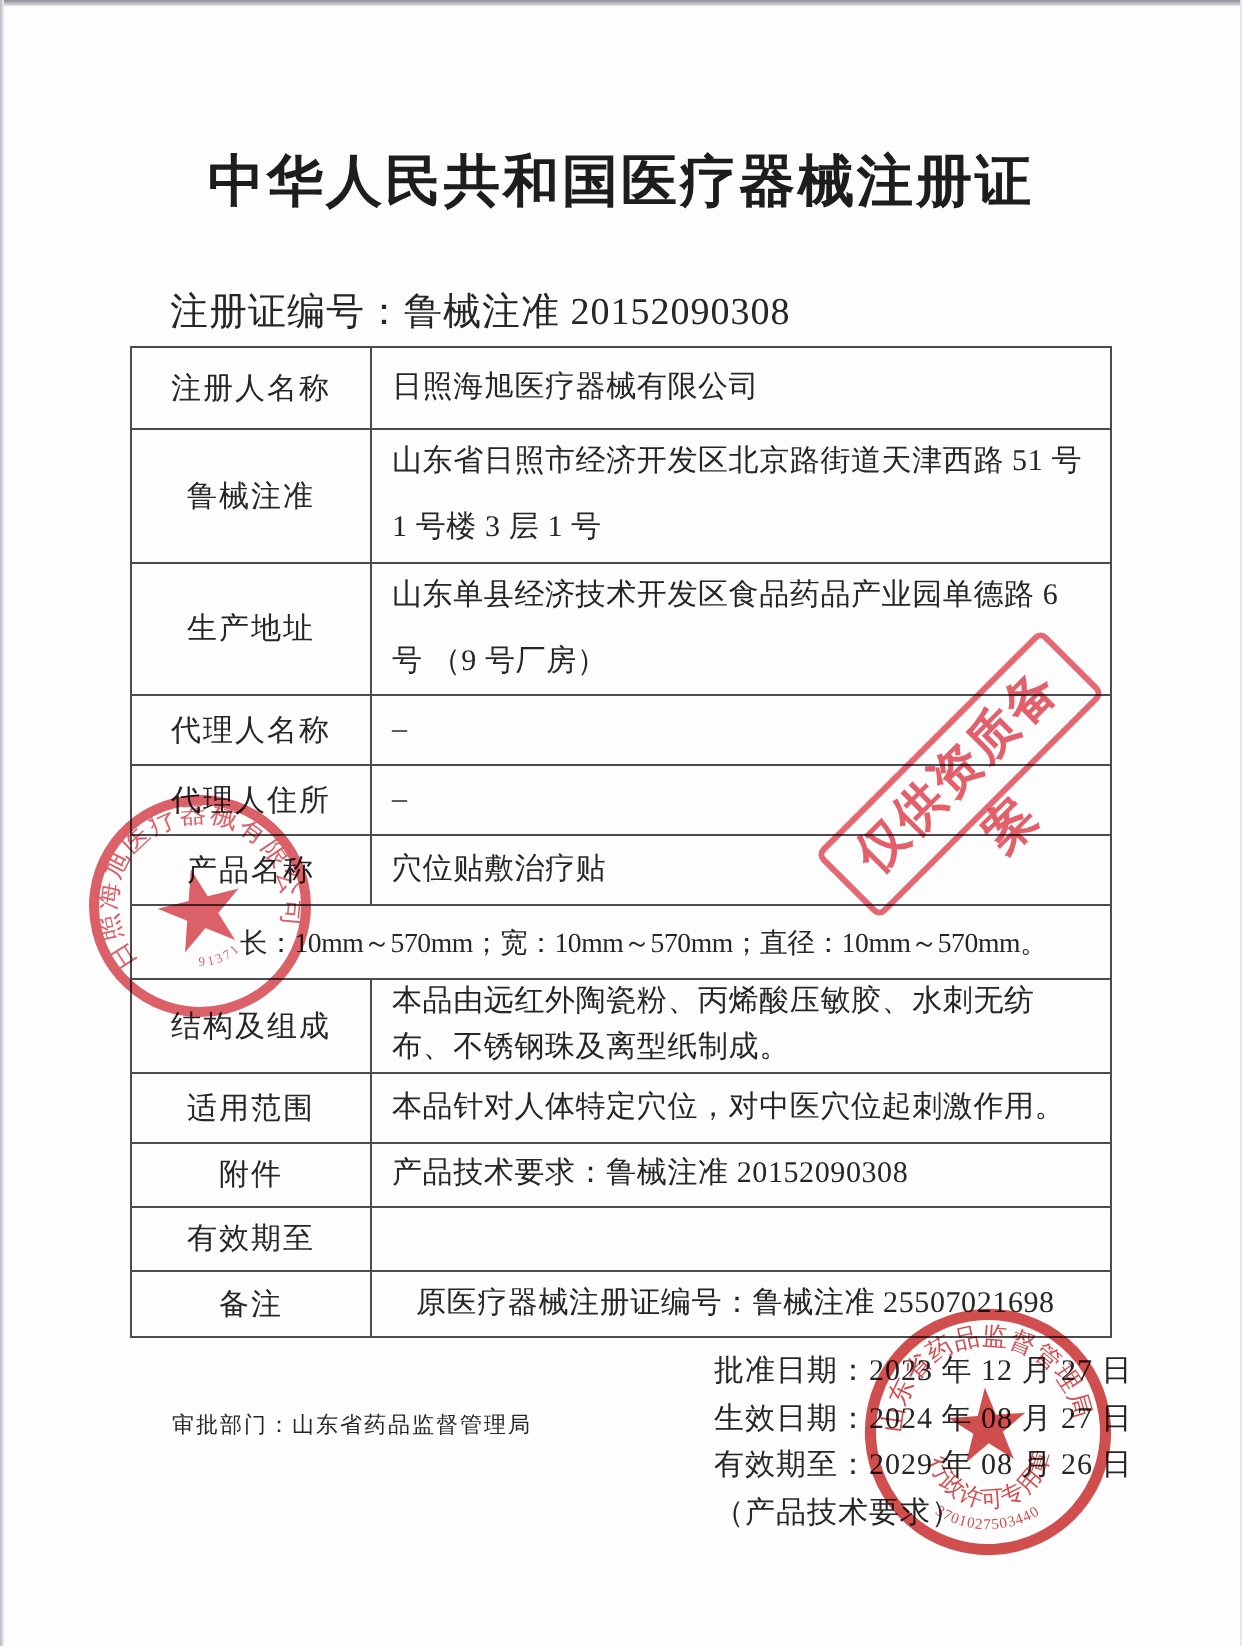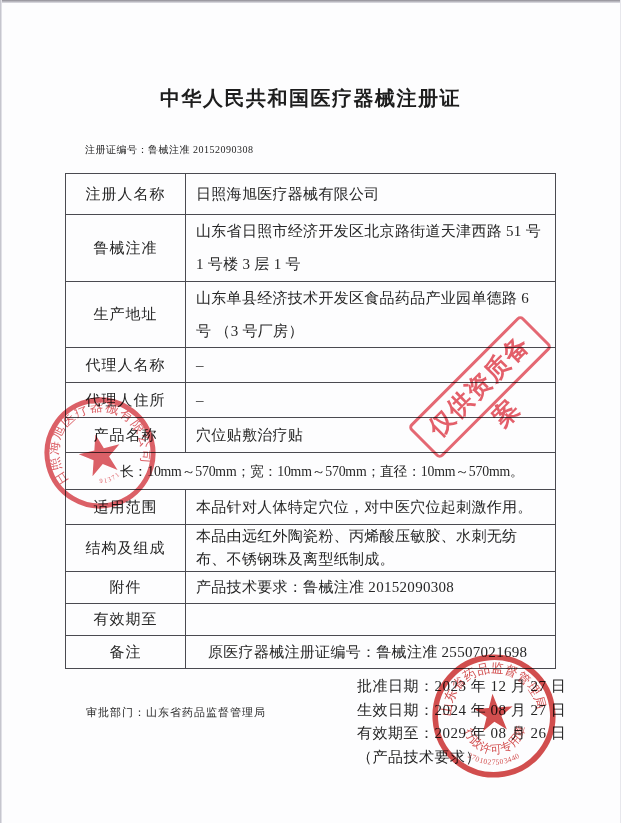--- a/index.html
+++ b/index.html
@@ -10,27 +10,27 @@
     color:#262626;
   }
   
   .edge-top { position:absolute; top:0; left:0; right:0; height:3px;
     background:linear-gradient(#8e8c94,#e2e2e8); }
   .edge-left { position:absolute; top:0; left:0; bottom:0; width:2px;
     background:linear-gradient(90deg,#b9b9c2,#ededf2); }
   .edge-right { position:absolute; top:0; right:0; bottom:0; width:1px; background:#e7e7ec; }
 
   .title {
-    position:absolute; top:85px; left:0; width:621px;
-    text-align:center; font-size:20px; font-weight:bold; letter-spacing:1.5px;
+    position:absolute; top:72px; left:0; width:621px;
+    text-align:center; font-size:28px; font-weight:bold; letter-spacing:1.5px;
     color:#1d1d1d;
   }
   .regno {
     position:absolute; top:143px; left:85px;
-    font-size:10px; letter-spacing:0.5px;
+    font-size:19px; letter-spacing:0.5px;
   }
 
   .cert-table {
     position:absolute; top:173px; left:65px; width:491px;
     border:1px solid #4a4a50; box-sizing:border-box;
     background:transparent;
   }
   .trow { display:flex; border-top:1px solid #4a4a50; box-sizing:border-box; }
   .trow:first-child { border-top:none; }
   .tlabel {
@@ -95,21 +95,21 @@
   </div>
   <div class="trow" style="height:67px">
     <div class="tlabel">鲁械注准</div>
     <div class="tvalue lh-wide">
         <span>山东省日照市经济开发区北京路街道天津西路 51 号 1 号楼 3 层 1 号</span>
       </div>
   </div>
   <div class="trow" style="height:66px">
     <div class="tlabel">生产地址</div>
     <div class="tvalue lh-wide">
-        <span>山东单县经济技术开发区食品药品产业园单德路 6 号 （3 号厂房）</span>
+        <span>山东单县经济技术开发区食品药品产业园单德路 6 号 （9 号厂房）</span>
       </div>
   </div>
   <div class="trow" style="height:35px">
     <div class="tlabel">代理人名称</div>
     <div class="tvalue">
         <span>–</span>
       </div>
   </div>
   <div class="trow" style="height:35px">
     <div class="tlabel">代理人住所</div>
@@ -121,30 +121,30 @@
     <div class="tlabel">产品名称</div>
     <div class="tvalue">
         <span>穴位贴敷治疗贴</span>
       </div>
   </div>
   <div class="trow" style="height:37px">
     <div class="tvalue tight">
         <span>长：10mm～570mm；宽：10mm～570mm；直径：10mm～570mm。</span>
       </div>
   </div>
-  <div class="trow" style="height:35px">
-    <div class="tlabel">适用范围</div>
-    <div class="tvalue">
-        <span>本品针对人体特定穴位，对中医穴位起刺激作用。</span>
-      </div>
-  </div>
   <div class="trow" style="height:47px">
     <div class="tlabel">结构及组成</div>
     <div class="tvalue">
         <span>本品由远红外陶瓷粉、丙烯酸压敏胶、水刺无纺布、不锈钢珠及离型纸制成。</span>
+      </div>
+  </div>
+  <div class="trow" style="height:35px">
+    <div class="tlabel">适用范围</div>
+    <div class="tvalue">
+        <span>本品针对人体特定穴位，对中医穴位起刺激作用。</span>
       </div>
   </div>
   <div class="trow" style="height:32px">
     <div class="tlabel">附件</div>
     <div class="tvalue">
         <span>产品技术要求：鲁械注准 20152090308</span>
       </div>
   </div>
   <div class="trow" style="height:32px">
     <div class="tlabel">有效期至</div>

